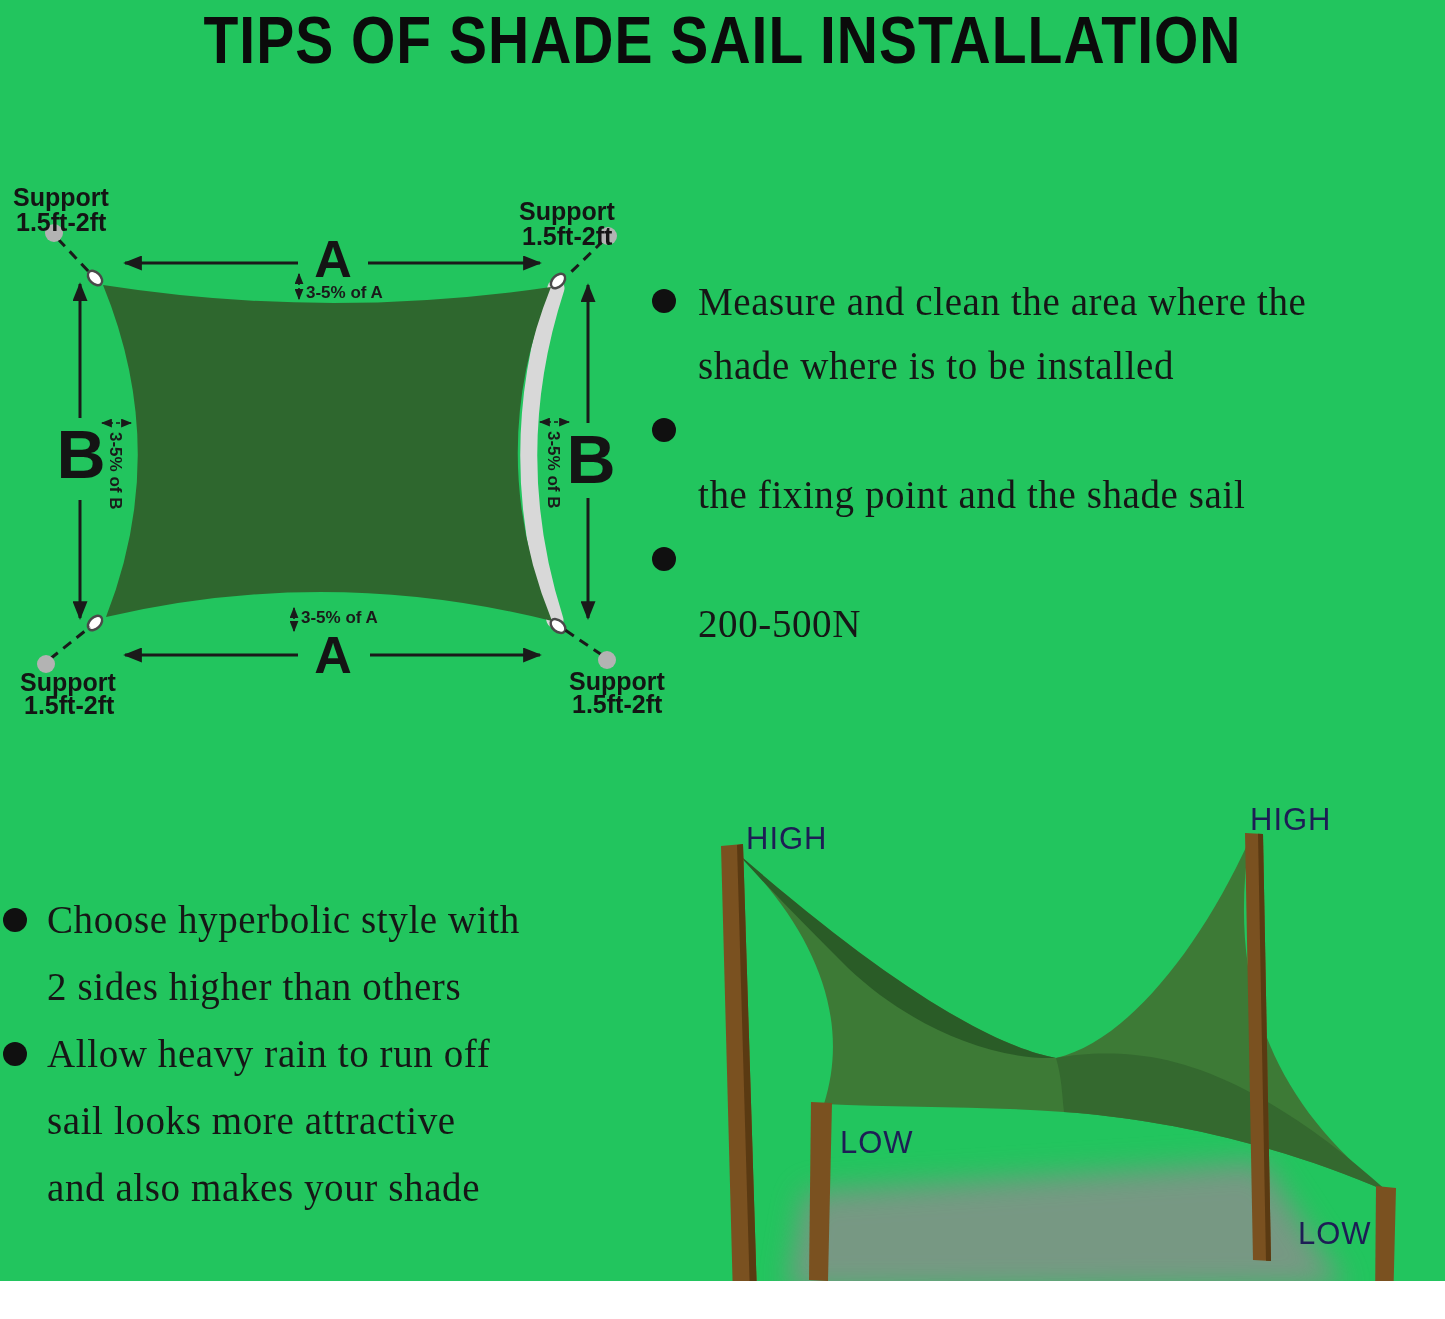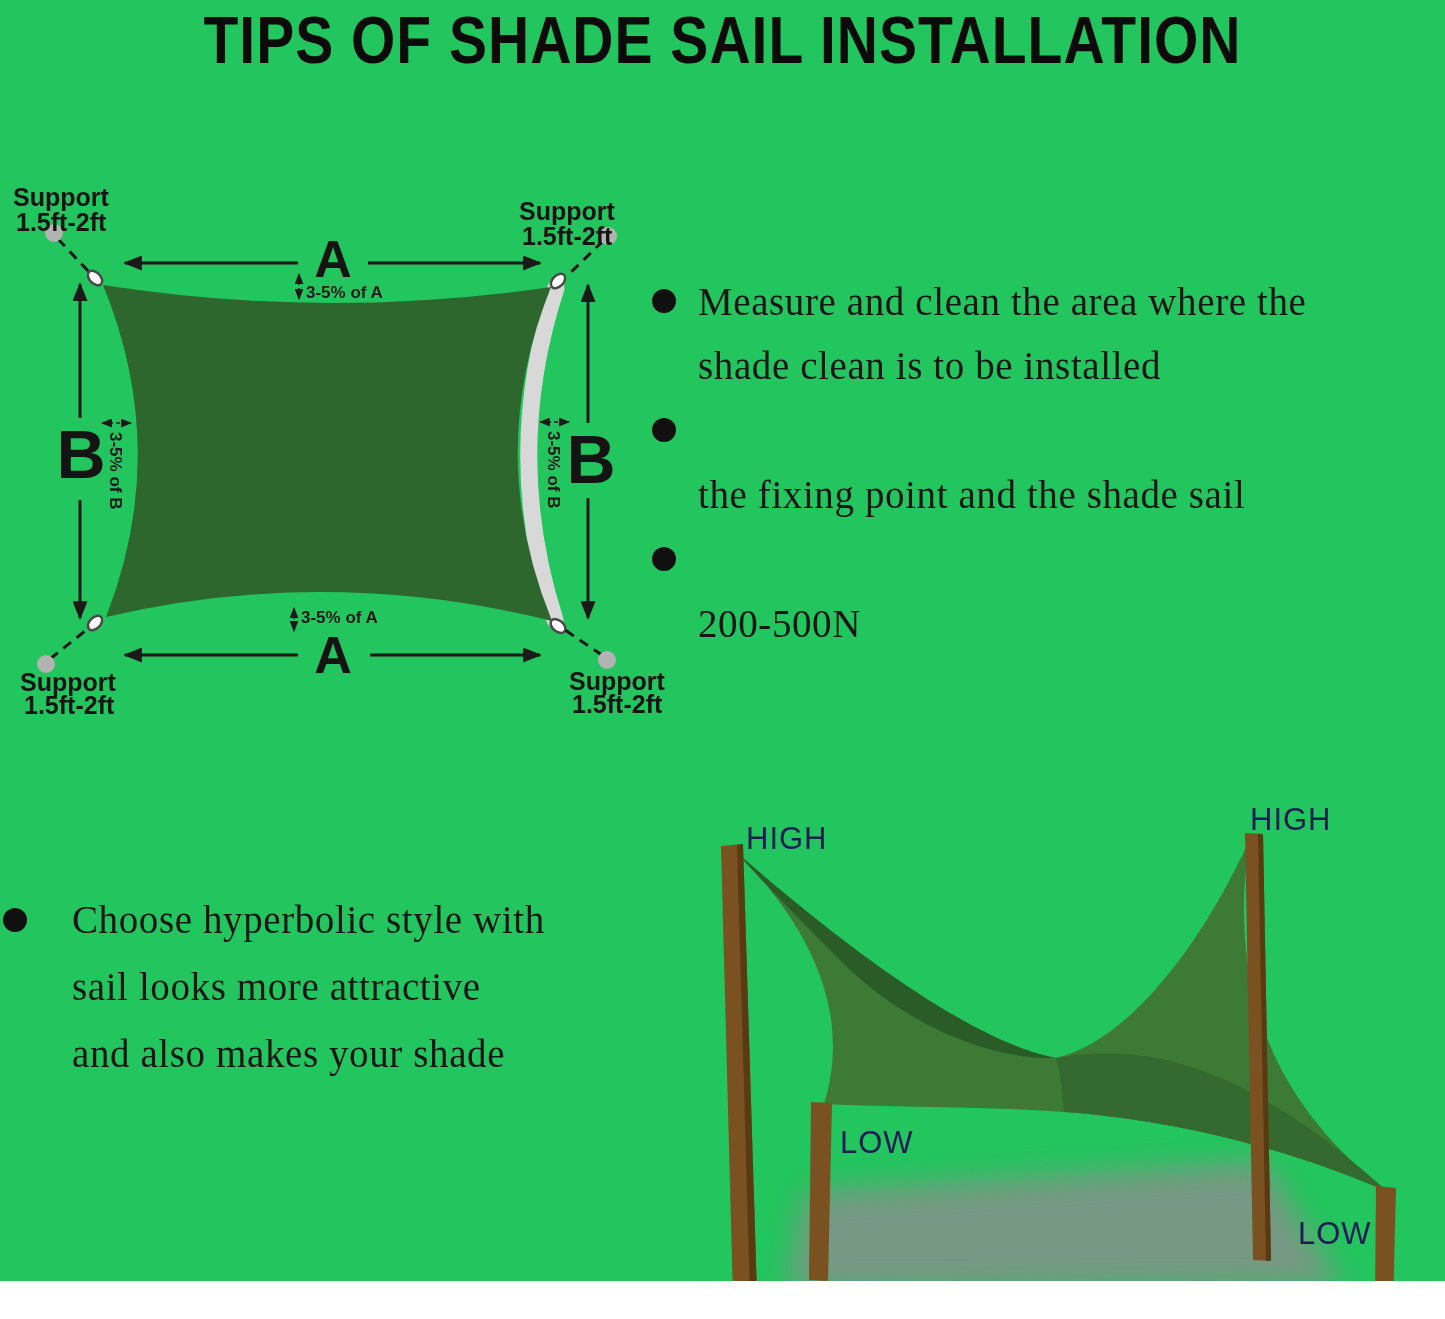--- a/index.html
+++ b/index.html
@@ -12,21 +12,21 @@
     text-align:center;
     font-size:57px;font-weight:bold;letter-spacing:1px;color:#0b0b0b;
     transform:scaleY(1.16);transform-origin:top center;
     white-space:nowrap;
   }
 
   
   .tips{position:absolute;}
   .tip-row{display:flex;align-items:center;}
   .tips-right .tip-row{height:64.5px;}
-  .tips-left  .tip-row{height:67px;gap:25px;}
+  .tips-left  .tip-row{height:67px;}
   .tip-dot{flex:0 0 auto;width:24px;height:24px;border-radius:50%;background:#101010;}
   .tips-right .tip-dot{margin-right:22px;}
   .tips-left  .tip-dot{margin-right:20px;}
   .tip-indent-right{display:inline-block;width:46px;flex:0 0 auto;}
   .tip-indent-left{display:inline-block;width:44px;flex:0 0 auto;}
   .tip-text{
     font-size:39px;color:#161616;letter-spacing:0.6px;white-space:nowrap;font-family:Liberation Serif, serif;
   }
 
   
@@ -108,21 +108,21 @@
     <text class="sag-label" x="548" y="431" transform="rotate(90 548 431)">3-5% of B</text>
   </svg>
 
   <div class="tips tips-right" style="left:652px;top:269px;width:800px;">
     <div class="tip-row">
       <span class="tip-dot"></span>
       <span class="tip-text">Measure and clean the area where the</span>
     </div>
     <div class="tip-row">
       <span class="tip-indent-right"></span>
-      <span class="tip-text">shade clean is to be installed</span>
+      <span class="tip-text">shade where is to be installed</span>
     </div>
     <div class="tip-row">
       <span class="tip-dot"></span>
     </div>
     <div class="tip-row">
       <span class="tip-indent-right"></span>
       <span class="tip-text">the fixing point and the shade sail</span>
     </div>
     <div class="tip-row">
       <span class="tip-dot"></span>
@@ -130,20 +130,28 @@
     <div class="tip-row">
       <span class="tip-indent-right"></span>
       <span class="tip-text">200-500N</span>
     </div>
   </div>
 
   <div class="tips tips-left" style="left:3px;top:886px;width:645px;">
     <div class="tip-row">
       <span class="tip-dot"></span>
       <span class="tip-text">Choose hyperbolic style with</span>
+    </div>
+    <div class="tip-row">
+      <span class="tip-indent-left"></span>
+      <span class="tip-text">2 sides higher than others</span>
+    </div>
+    <div class="tip-row">
+      <span class="tip-dot"></span>
+      <span class="tip-text">Allow heavy rain to run off</span>
     </div>
     <div class="tip-row">
       <span class="tip-indent-left"></span>
       <span class="tip-text">sail looks more attractive</span>
     </div>
     <div class="tip-row">
       <span class="tip-indent-left"></span>
       <span class="tip-text">and also makes your shade</span>
     </div>
   </div>

